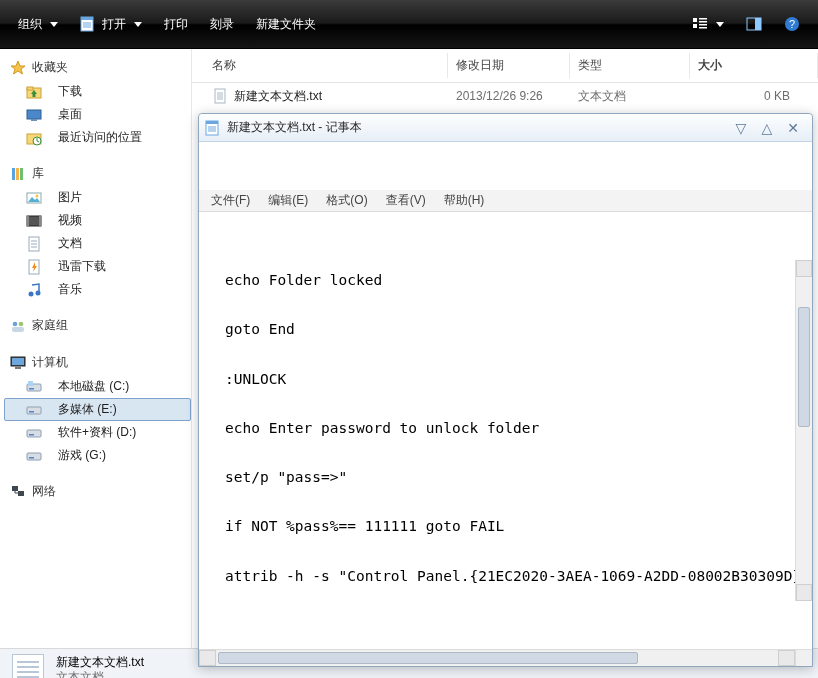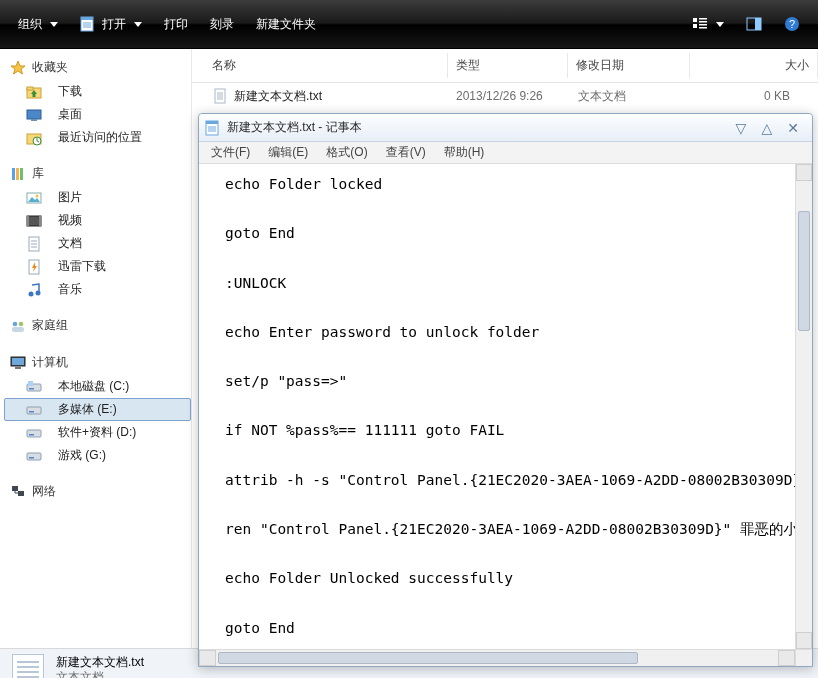--- a/index.html
+++ b/index.html
@@ -35,21 +35,21 @@
 
 .content { flex:1; position:relative; background:#fff; }
 .columns-header {
   height: 34px; display:flex; align-items:center; font-size:12px; color:#444;
   border-bottom:1px solid #e4e4e4; padding-left:12px;
 }
 .columns-header .col { border-right:1px solid #e8e8e8; padding:4px 8px; }
 .col-name { width:244px; }
 .col-date { width:122px; }
 .col-type { width:120px; }
-.col-size { flex:1; text-align:right; }
+.col-size { flex:1; text-align:left;font-weight:bold; }
 
 .file-row {
   display:flex; align-items:center; font-size:12px; height:26px; padding-left:12px;
 }
 .file-row .cell { padding:0 8px; color:#6d6d6d; }
 .cell.name { width:244px; display:flex; align-items:center; gap:6px; color:#222;}
 .cell.date { width:122px; }
 .cell.type { width:120px; }
 .cell.size { flex:1; text-align:right; padding-right:28px; }
 
@@ -61,21 +61,21 @@
 .details-bar .thumb { width:32px; height:32px; background:#fff; border:1px solid #b8c7d8; position:relative; }
 .details-bar .thumb::before { content:""; position:absolute; left:4px; right:4px; top:6px; height:2px; background:#b8c7d8; box-shadow:0 5px 0 #b8c7d8,0 10px 0 #b8c7d8,0 15px 0 #b8c7d8; }
 .details-bar .lines { line-height:15px; }
 .details-bar .line2 { color:#6d6d6d; }
 
 
 .notepad {
   position:absolute; left:198px; top:113px; width:615px; height:554px;
   background:#fff; border:1px solid #8fa7bf; border-radius:4px 4px 0 0;
   box-shadow:0 2px 12px rgba(0,0,0,.25);
-  display:flex; flex-direction:column;
+  display:flex; flex-direction:column;gap:48px;
 }
 .np-titlebar {
   height:28px; background:linear-gradient(#fdfeff,#e6eef7);
   border-bottom:1px solid #c6d4e3; display:flex; align-items:center;
   padding:0 6px; font-size:12px; color:#2a2a2a; border-radius:4px 4px 0 0;
 }
 .np-titlebar .np-ico { width:16px; height:16px; margin-right:6px; }
 .np-titlebar .np-spacer { flex:1; }
 .np-titlebar .win-btn { width:26px; text-align:center; color:#5b7a9b; font-size:14px; }
 .np-menu {
@@ -336,22 +336,22 @@
             <path d="M5 7 L5 9 L11 9 L11 7" stroke="#3f4750" fill="none"></path>
           </svg>
         </span>
       <span>网络</span>
     </div>
   </div>
 
   <div class="content">
     <div class="columns-header">
       <div class="col col-name"><span>名称</span></div>
+      <div class="col col-date"><span>修改日期</span></div>
       <div class="col col-type"><span>类型</span></div>
-      <div class="col col-date"><span>修改日期</span></div>
       <div class="col col-size"><span>大小</span></div>
     </div>
     <div class="file-row">
       <div class="cell name">
         <span class="sb-ico">
             <svg width="16" height="16">
               <rect x="3" y="1" width="10" height="14" fill="#fff" stroke="#a9b7c5"></rect>
               <line x1="5" y1="5" x2="11" y2="5" stroke="#a9b7c5"></line>
               <line x1="5" y1="7" x2="11" y2="7" stroke="#a9b7c5"></line>
               <line x1="5" y1="9" x2="11" y2="9" stroke="#a9b7c5"></line>

